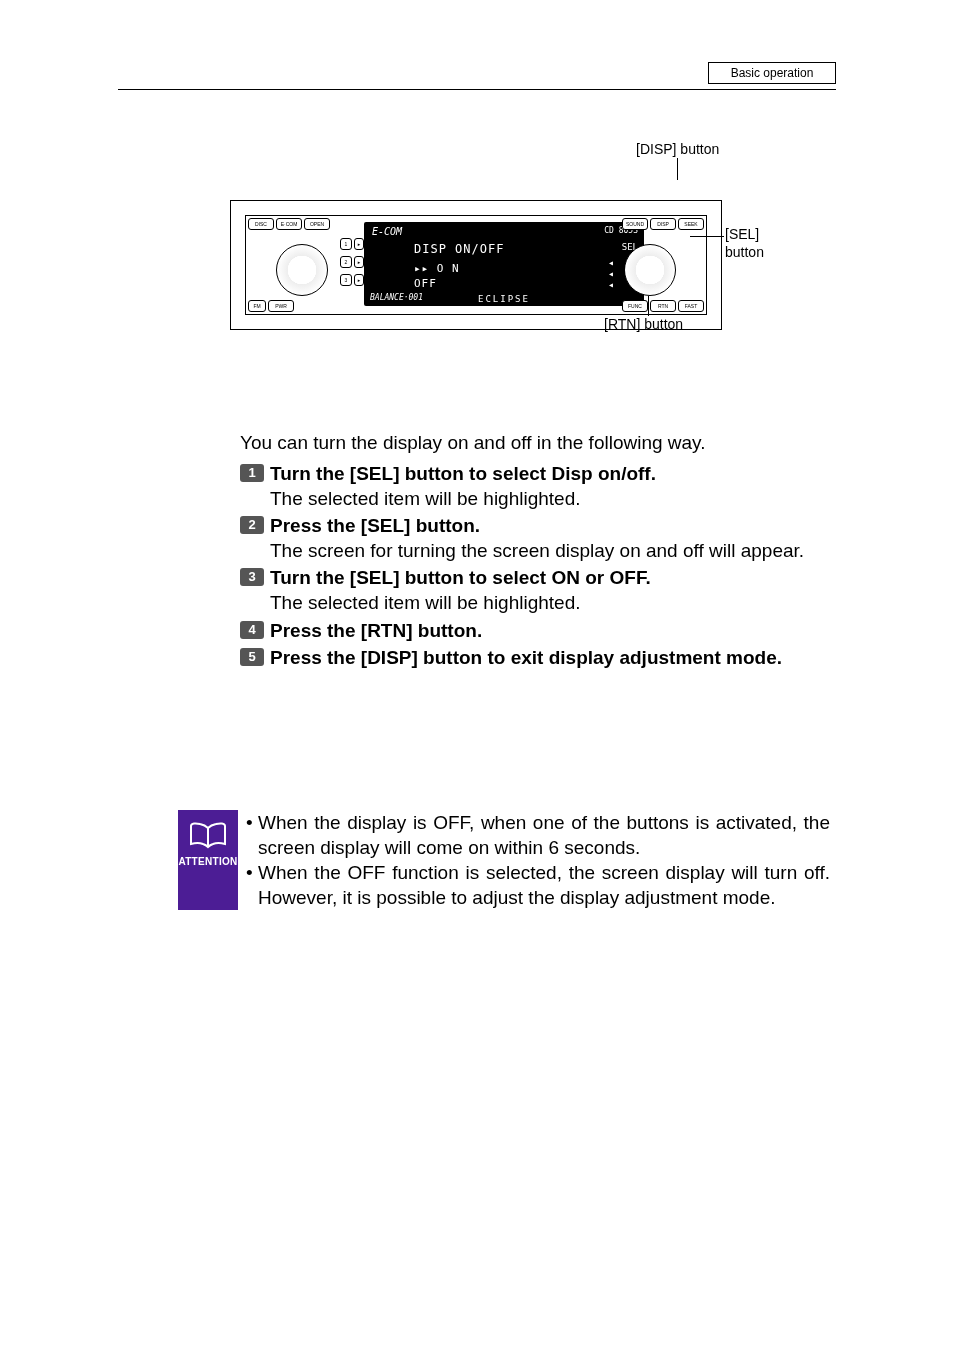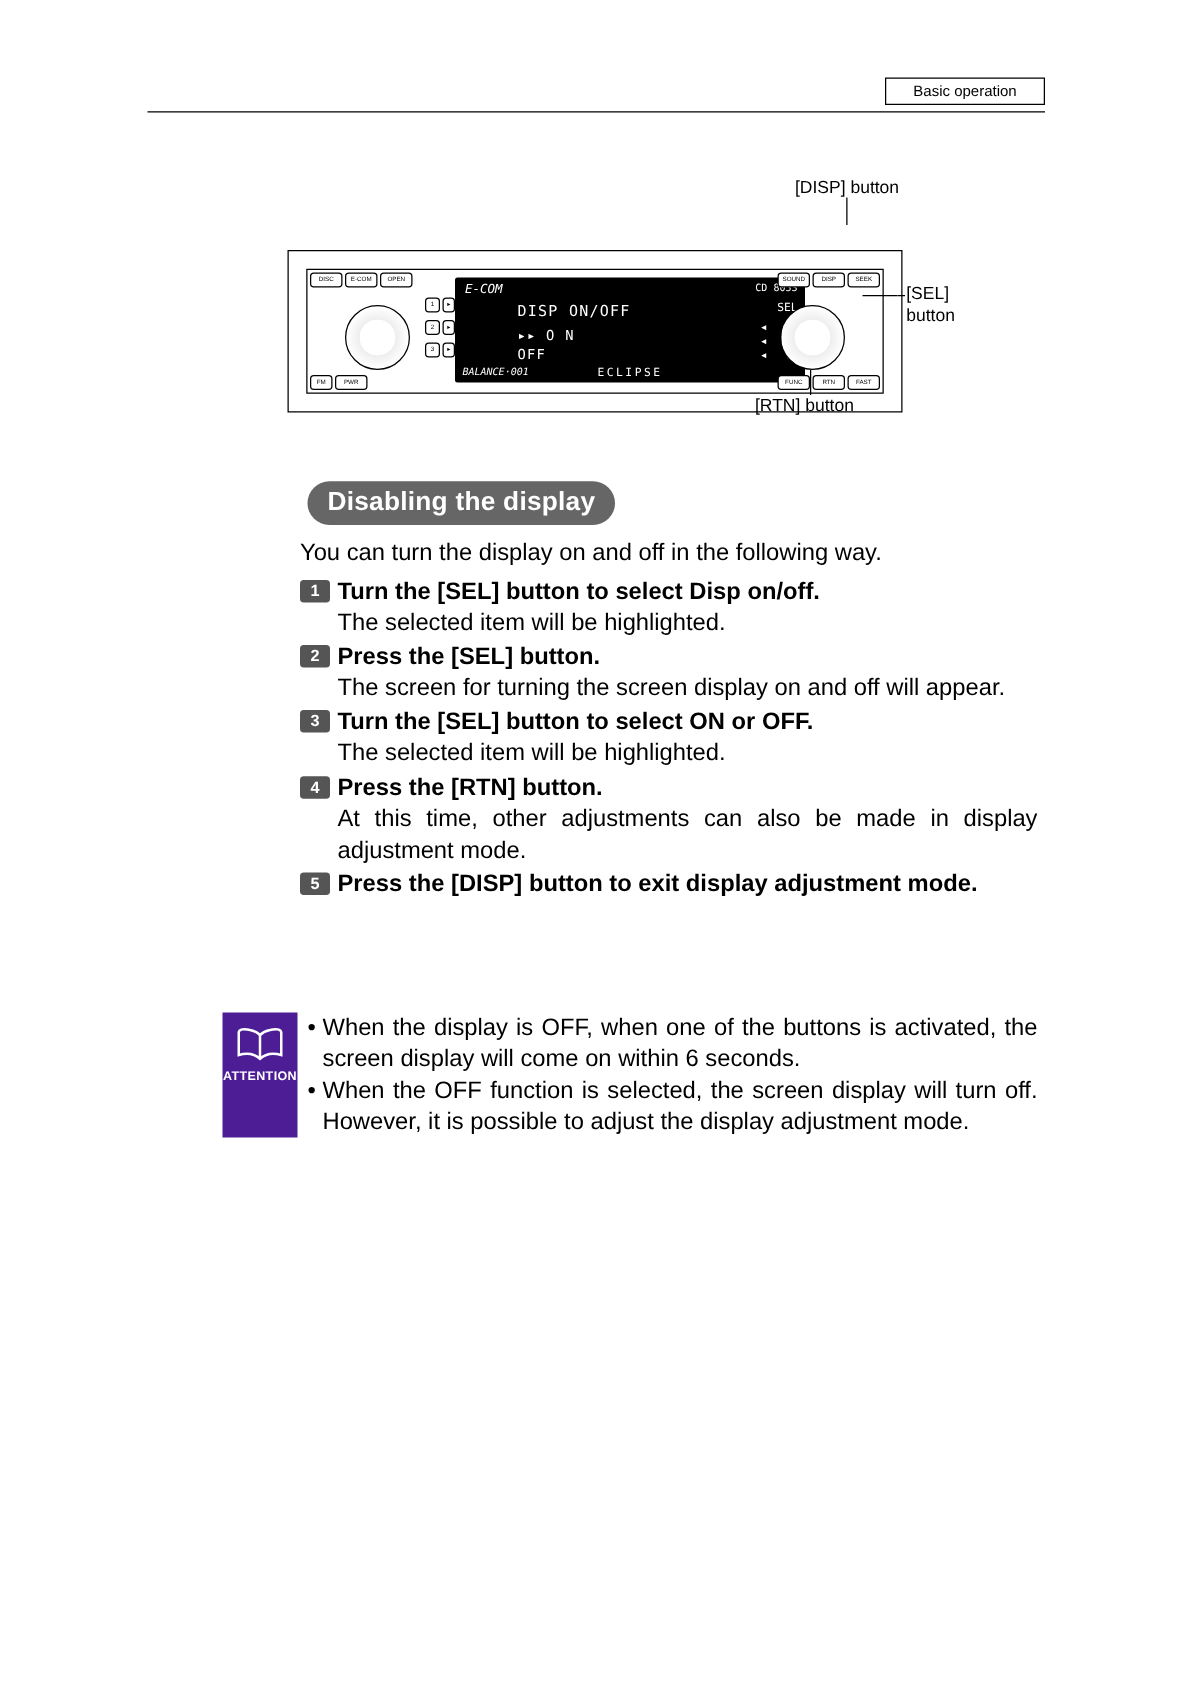--- a/index.html
+++ b/index.html
@@ -167,21 +167,20 @@
 
     <div class="rbtn" style="left:94px; top:22px; width:10px;">1</div>
     <div class="rbtn" style="left:94px; top:40px; width:10px;">2</div>
     <div class="rbtn" style="left:94px; top:58px; width:10px;">3</div>
     <div class="rbtn" style="left:108px; top:22px; width:8px;">▸</div>
     <div class="rbtn" style="left:108px; top:40px; width:8px;">▸</div>
     <div class="rbtn" style="left:108px; top:58px; width:8px;">▸</div>
   </div>
 </div>
 
-<div class="section-pill">Disabling the display</div>
 
 <div class="content">
   <div class="intro">You can turn the display on and off in the following way.</div>
 
   <div class="step">
     <div class="num">1</div>
     <div class="body">
       <div class="title">Turn the [SEL] button to select Disp on/off.</div>
       <div class="desc">The selected item will be highlighted.</div>
     </div>
@@ -200,21 +199,20 @@
     <div class="body">
       <div class="title">Turn the [SEL] button to select ON or OFF.</div>
       <div class="desc">The selected item will be highlighted.</div>
     </div>
   </div>
 
   <div class="step">
     <div class="num">4</div>
     <div class="body">
       <div class="title">Press the [RTN] button.</div>
-      <div class="desc justify">At this time, other adjustments can also be made in display adjustment mode.</div>
     </div>
   </div>
 
   <div class="step">
     <div class="num">5</div>
     <div class="body">
       <div class="title justify">Press the [DISP] button to exit display adjustment mode.</div>
     </div>
   </div>
 </div>

